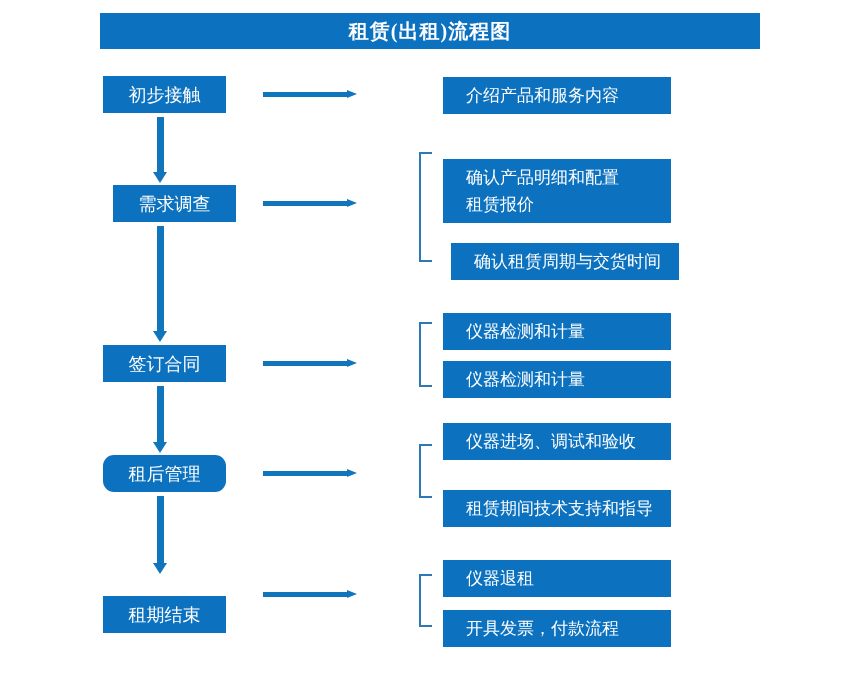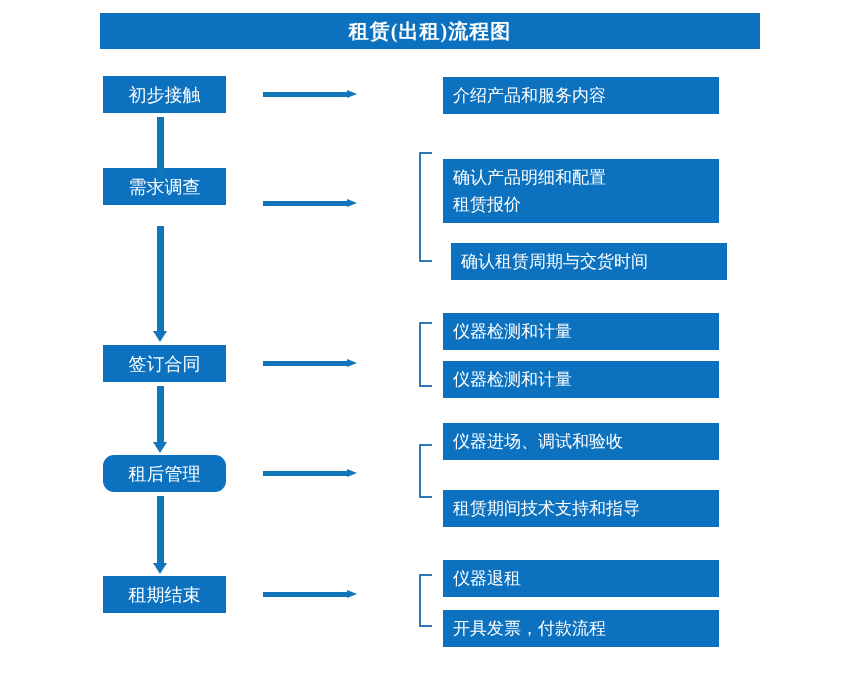--- a/index.html
+++ b/index.html
@@ -51,24 +51,24 @@
   }
   .stage-box {
     left: 103px;
     width: 123px;
     height: 37px;
     justify-content: center;
     font-size: 18px;
   }
   .detail-box {
     left: 443px;
-    width: 276px;
+    width: 228px;
     height: 37px;
     justify-content: flex-start;
-    padding-left: 10px;
+    padding-left: 23px;
     box-sizing: border-box;
     font-size: 17px;
   }
 
   
   .v-arrow {
     position: absolute;
     left: 157px;
     width: 7px;
   }
@@ -127,27 +127,27 @@
 </style>
 </head>
 <body>
 
 <div id="canvas">
 
   <div class="title-bar">租赁(出租)流程图</div>
 
   <div class="box stage-box" style="top:76px;">初步接触</div>
 
-  <div class="box stage-box" style="top:168px;">需求调查</div>
+  <div class="box stage-box" style="top:185px;margin-left:10px;">需求调查</div>
 
   <div class="box stage-box" style="top:345px;">签订合同</div>
 
   <div class="box stage-box" style="top:455px;border-radius:11px;">租后管理</div>
 
-  <div class="box stage-box" style="top:576px;">租期结束</div>
+  <div class="box stage-box" style="top:596px;">租期结束</div>
 
   <div class="v-arrow" style="top:117px; height:66px;">
     <div class="shaft" style="height:55px;"></div>
     <div class="head" style="top:55px;"></div>
   </div>
 
   <div class="v-arrow" style="top:226px; height:116px;">
     <div class="shaft" style="height:105px;"></div>
     <div class="head" style="top:105px;"></div>
   </div>

